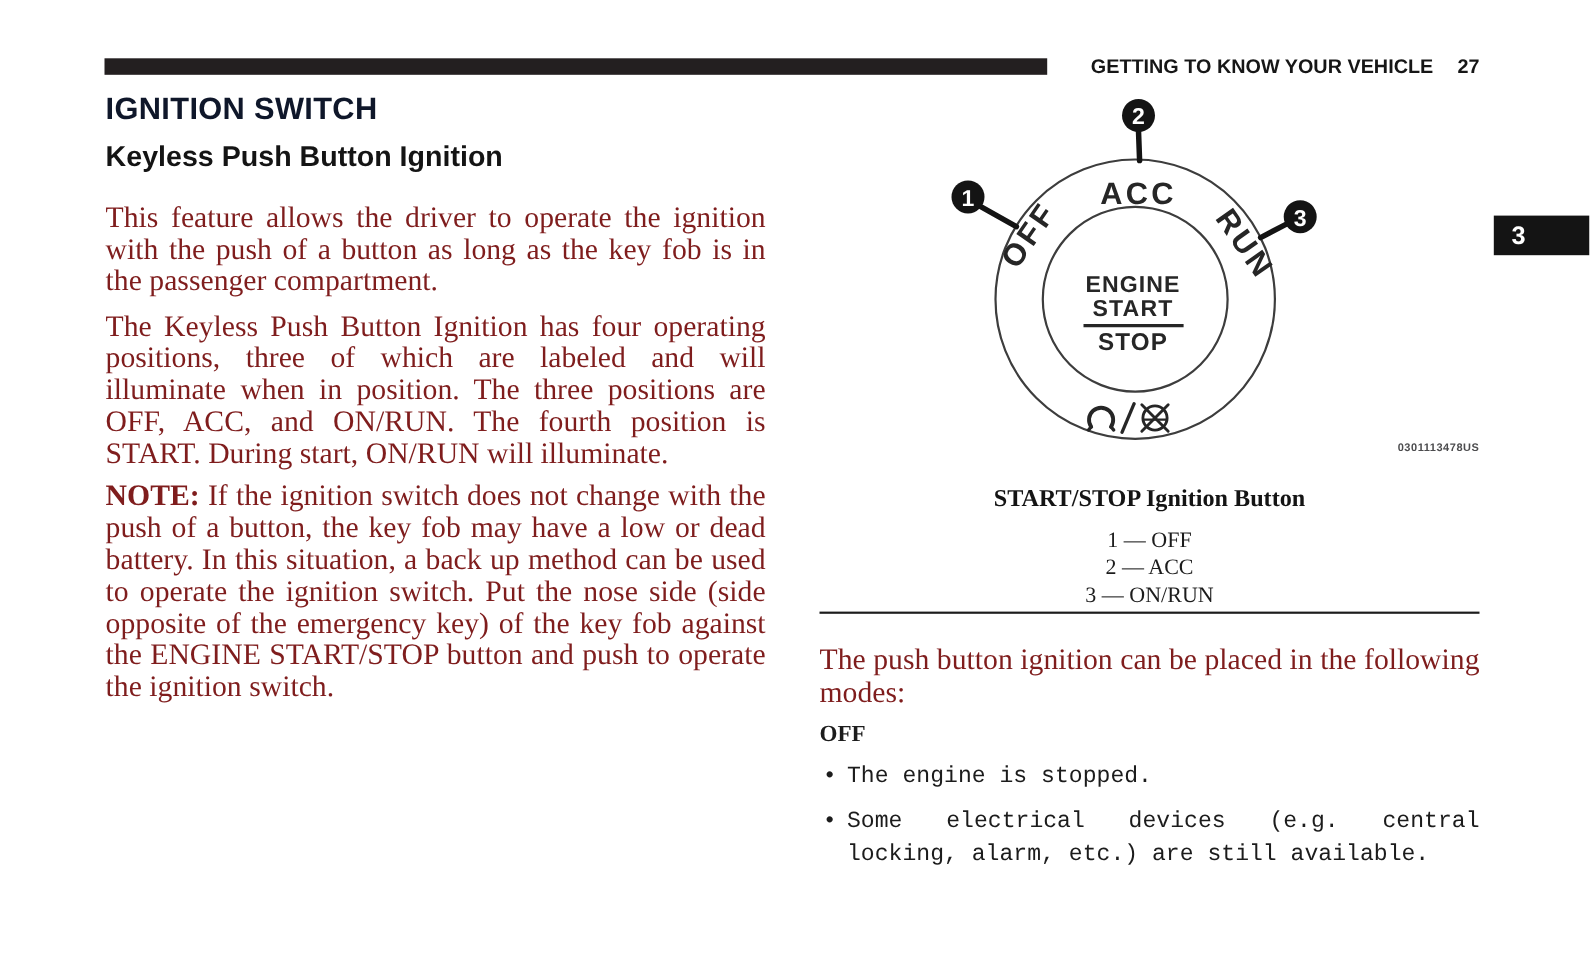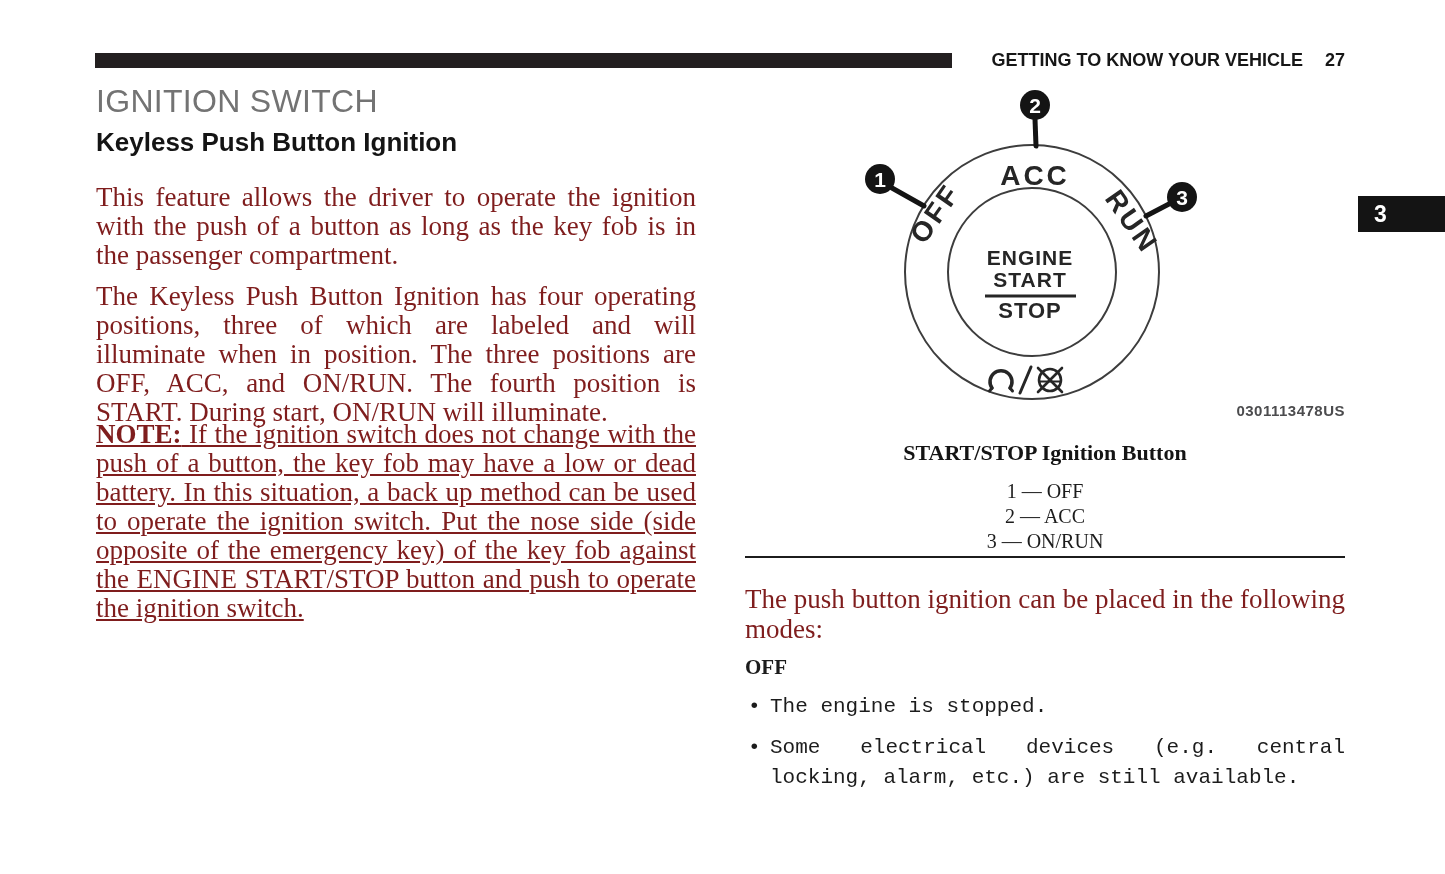--- a/index.html
+++ b/index.html
@@ -31,44 +31,44 @@
     font-family: "Liberation Sans", sans-serif;
     font-weight: bold; font-size: 23px;
     line-height: 36px; padding-left: 16px;
   }
 
   
   .col-left { left: 96px; width: 600px; }
   .h1 {
     top: 83px;
     font-family: "Liberation Sans", sans-serif;
-    font-weight: normal; font-size: 32px; color: #737373;
+    font-weight: bold; font-size: 28px; color: #0f172a;
     letter-spacing: 0.3px;
   }
   .h2 {
     top: 127px;
     font-family: "Liberation Sans", sans-serif;
     font-weight: bold; font-size: 26px; color: #141414;
   }
   .body-text {
     font-size: 27px; line-height: 29px;
     text-align: justify; color: #7f1d1d; margin-top: 16px;
   }
   .p1 { top: 167px; }
   .p2 { top: 266px; }
-  .note { top: 404px; text-decoration: underline; }
+  .note { top: 420px; }
   .note b { font-weight: bold; }
 
   
   .col-right { left: 745px; width: 600px; }
   .figure-svg { left: 745px; top: 86px; width: 600px; height: 322px; }
   .img-code {
     top: 402px; text-align: right;
     font-family: "Liberation Sans", sans-serif;
-    font-weight: bold; font-size: 15px; color: #4c4c4e;
+    font-weight: bold; font-size: 10px; color: #4c4c4e;
     letter-spacing: 0.5px;
   }
   .fig-caption {
     top: 440px; text-align: center;
     font-weight: bold; font-size: 22px; color: #141414;
   }
   .legend { top: 479px; font-size: 20px; line-height: 25px; text-align: center; }
   .rule { left: 745px; top: 556px; width: 600px; height: 2px; background: #1c1c1c; }
   .intro { top: 568px; line-height: 30px; }
   .mode-heading { top: 655px; font-weight: bold; font-size: 21px; }

